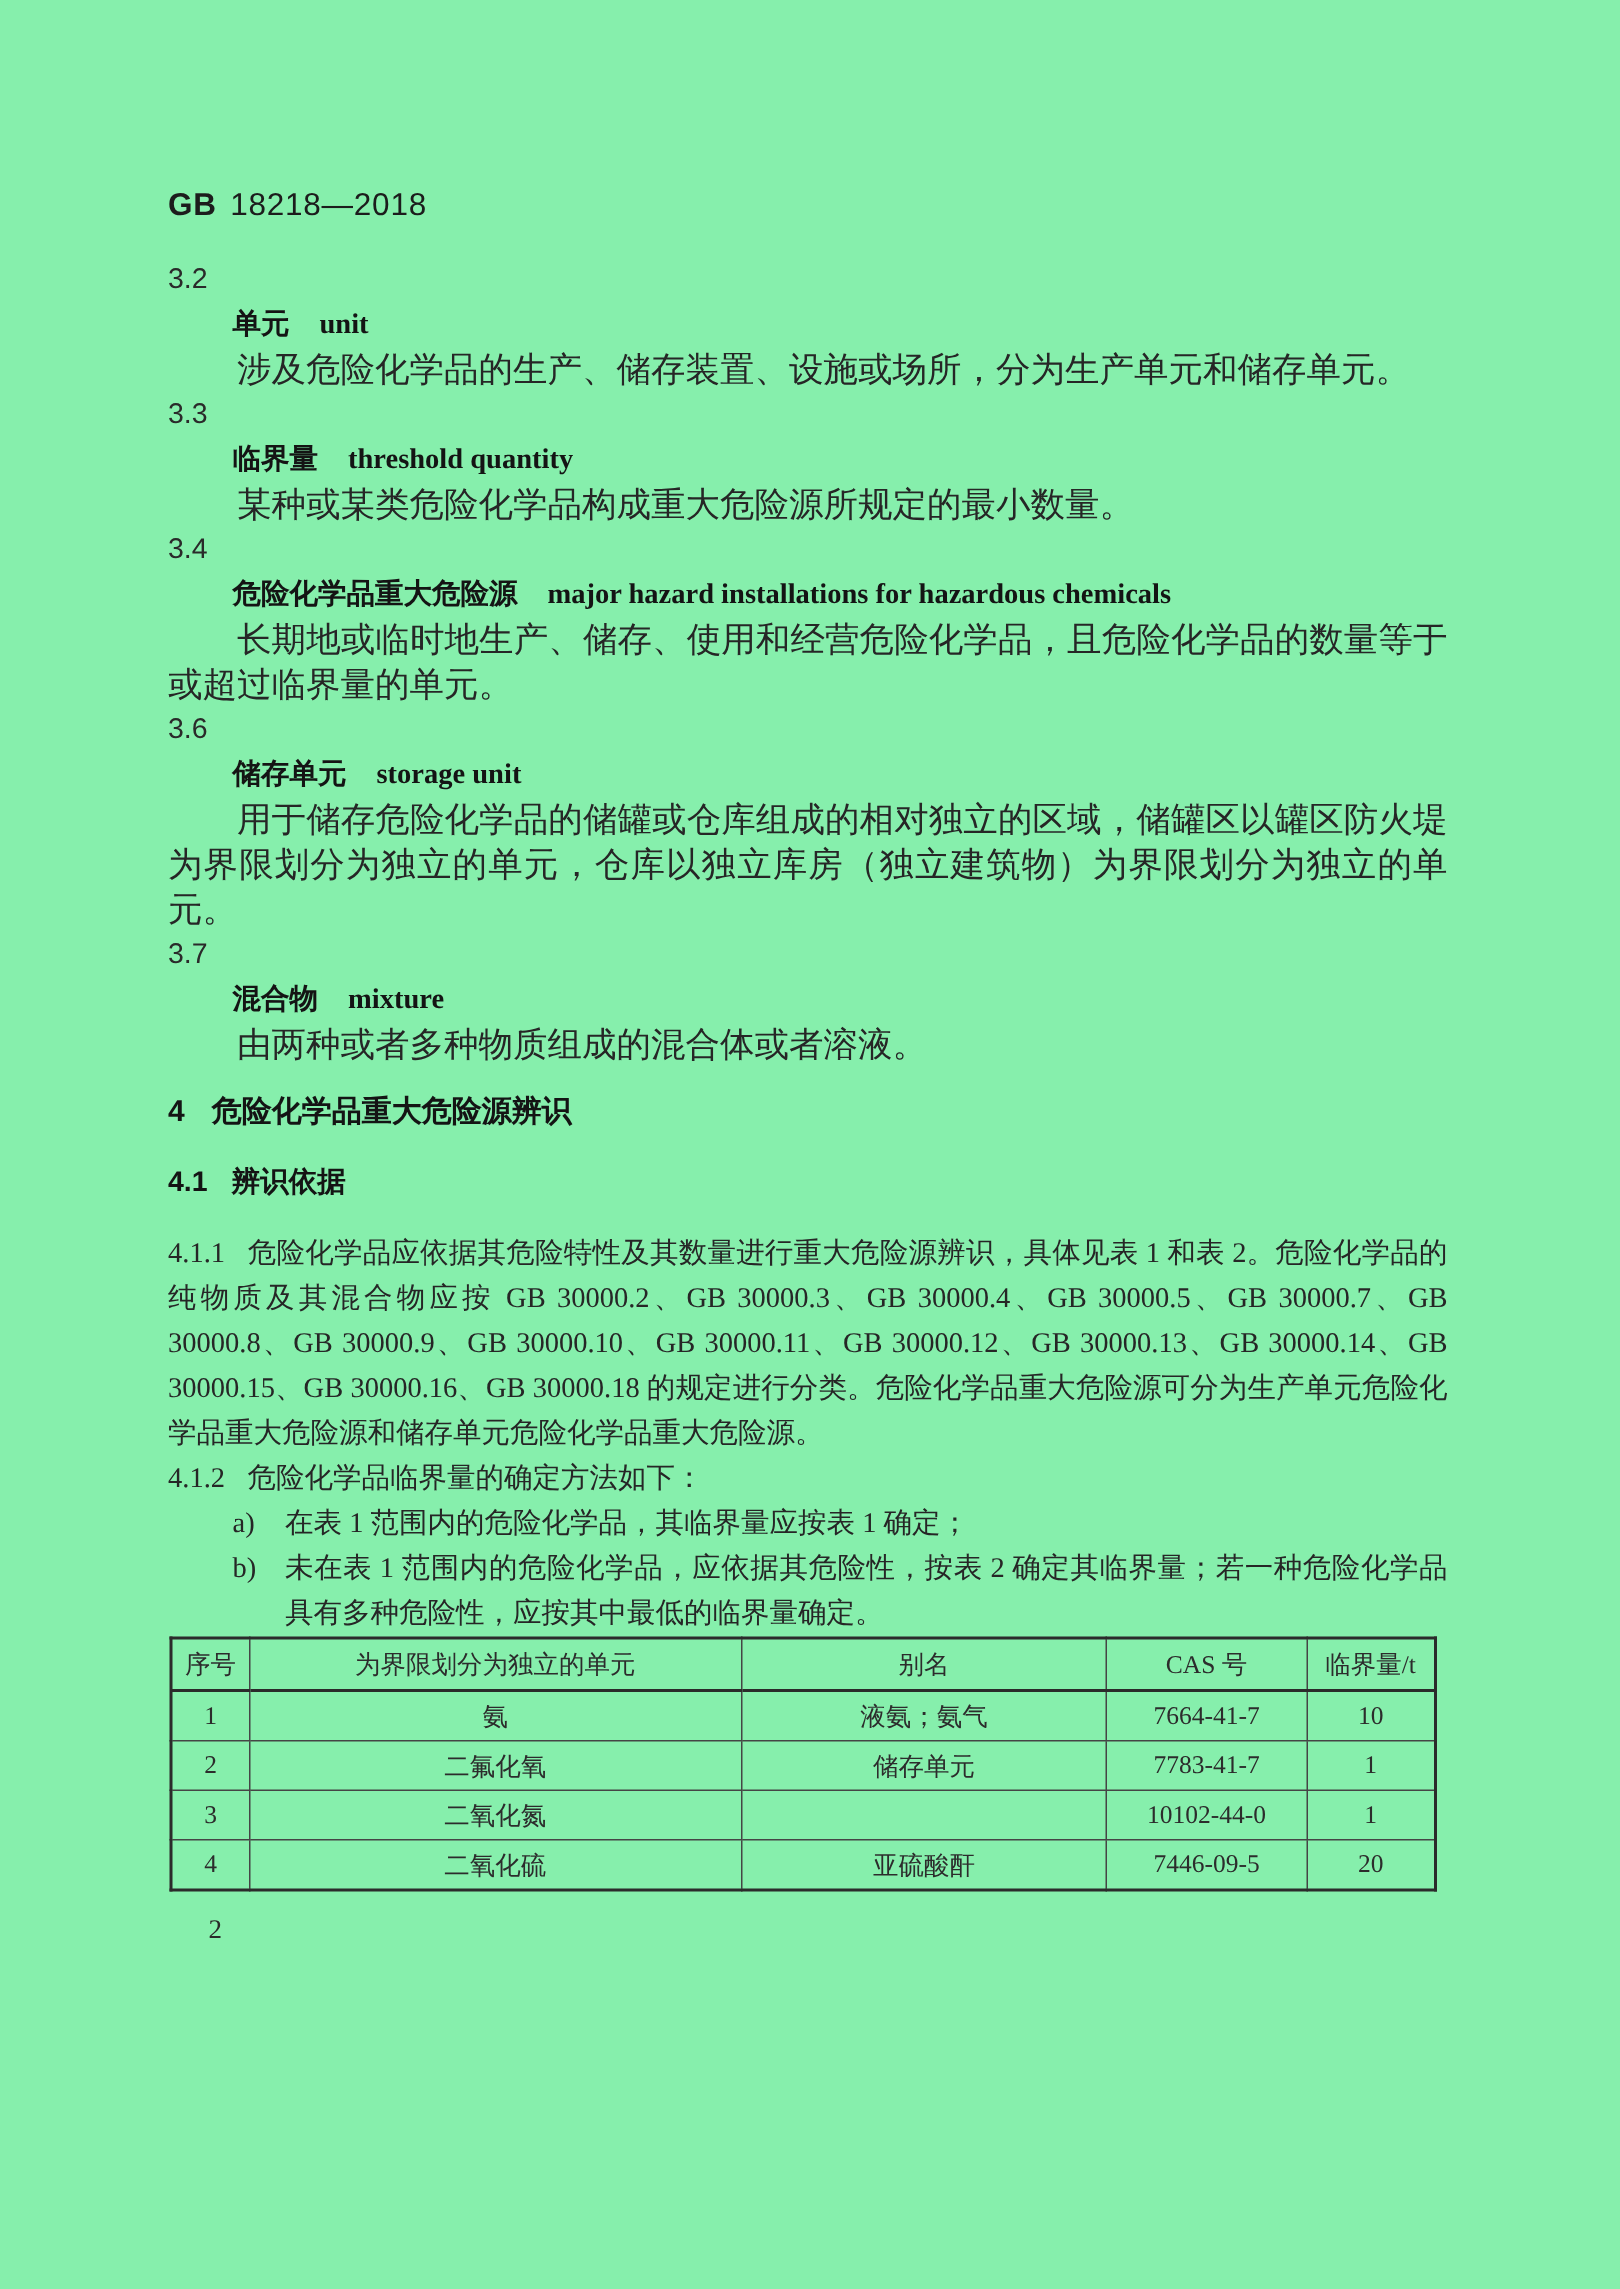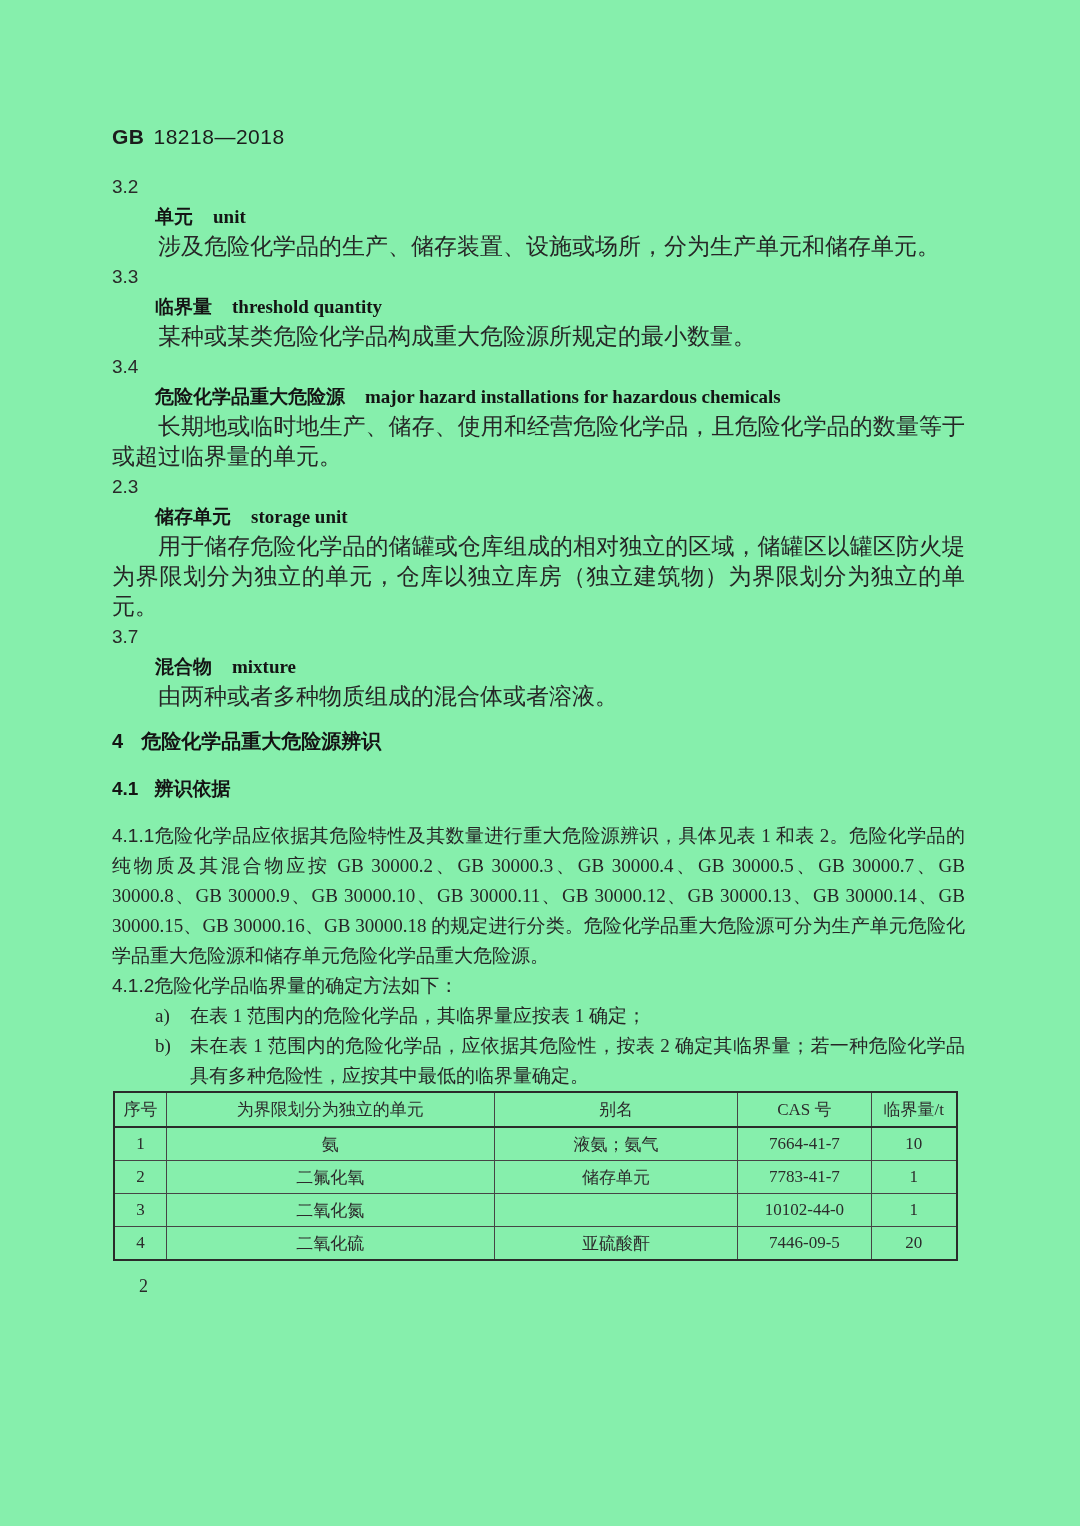--- a/index.html
+++ b/index.html
@@ -42,21 +42,21 @@
   }
   .sec-heading .hnum{margin-right:18px;}
   .sub-heading{
     margin:0 0 17px;font-size:19px;line-height:30px;
     font-weight:700;color:#141414;
     font-family:"Liberation Sans", sans-serif;
   }
   .sub-heading .hnum{margin-right:16px;}
 
   .clause{margin:0;font-size:19px;line-height:30px;text-align:justify;}
-  .clause .cnum{font-family:Liberation Sans, sans-serif;}
+  .clause .cnum{font-family:Liberation Serif, serif;margin-right:15px;}
 
   .list-item{
     position:relative;padding-left:78px;
     font-size:19px;line-height:30px;text-align:justify;
   }
   .list-item .label{position:absolute;left:43px;top:0;}
 
   .table-title{
     margin:6px 0 20px;text-align:center;
     font-weight:700;font-size:19px;line-height:26px;color:#141414;
@@ -112,21 +112,21 @@
     <section class="def">
       <div class="num">3.4</div>
       <div class="term">
         <span>危险化学品重大危险源</span><span class="en">major hazard installations for hazardous chemicals</span>
       </div>
       <p class="body">长期地或临时地生产、储存、使用和经营危险化学品，且危险化学品的数量等于或超过临界量的单元。</p>
     </section>
 
 
     <section class="def">
-      <div class="num">2.3</div>
+      <div class="num">3.6</div>
       <div class="term">
         <span>储存单元</span><span class="en">storage unit</span>
       </div>
       <p class="body">用于储存危险化学品的储罐或仓库组成的相对独立的区域，储罐区以罐区防火堤为界限划分为独立的单元，仓库以独立库房（独立建筑物）为界限划分为独立的单元。</p>
     </section>
 
     <section class="def">
       <div class="num">3.7</div>
       <div class="term">
         <span>混合物</span><span class="en">mixture</span>

